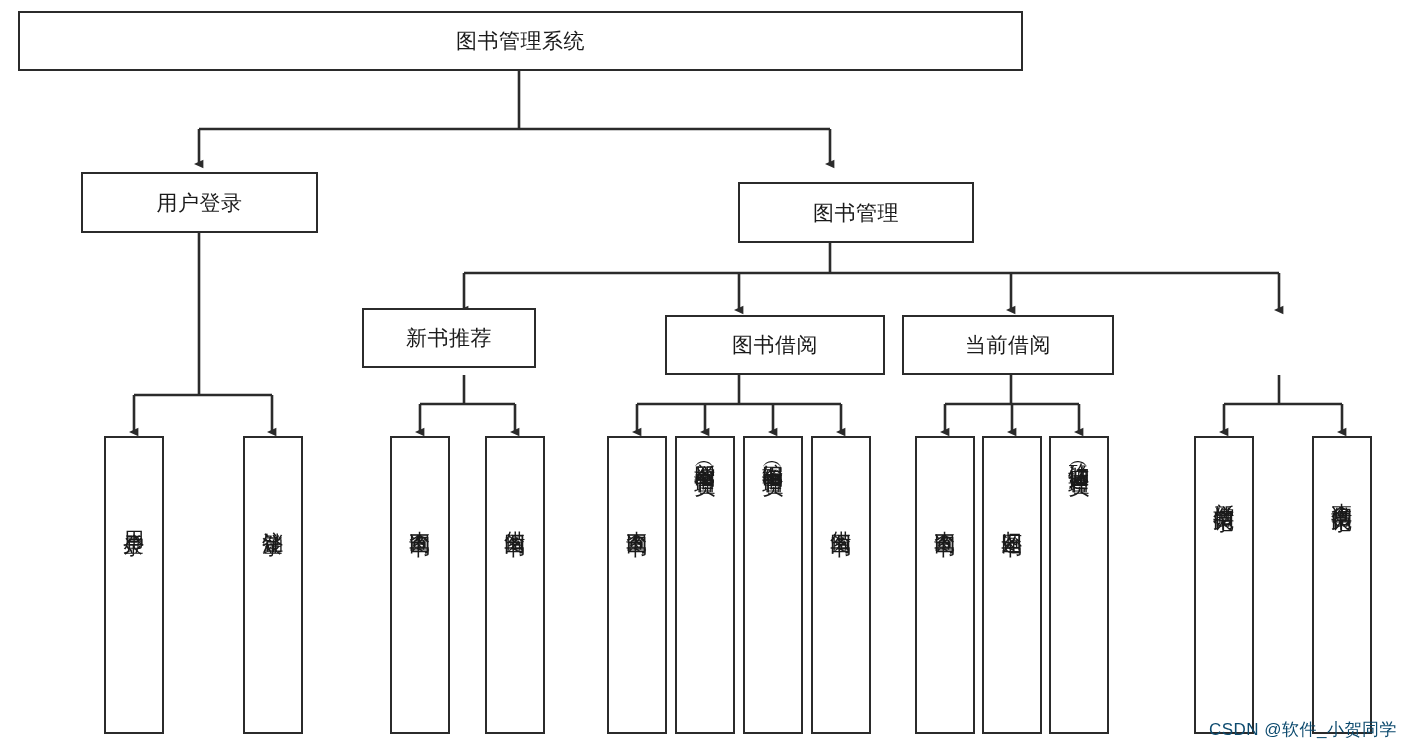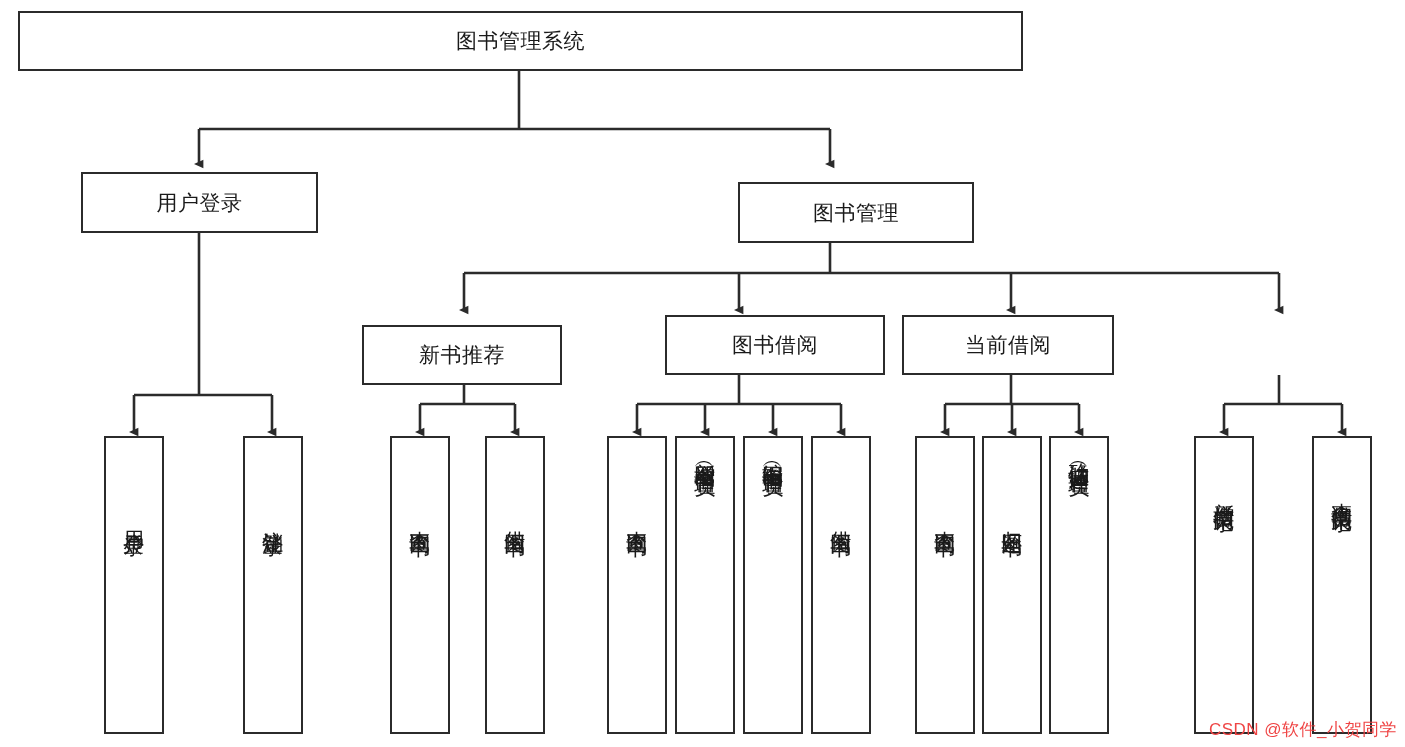--- a/index.html
+++ b/index.html
@@ -48,21 +48,21 @@
     font-size: 21px;
     line-height: 1.32;
     letter-spacing: 2px;
     white-space: nowrap;
   }
   .watermark {
     position: absolute;
     right: 8px;
     bottom: 6px;
     font-size: 17px;
-    color: #ef4444;
+    color: #0c4a6e;
     letter-spacing: 0.5px;
     white-space: nowrap;
   }
 </style>
 </head>
 <body>
 
 <div id="canvas">
 
   <svg class="edges" viewBox="0 0 1405 747" xmlns="http://www.w3.org/2000/svg">
@@ -119,21 +119,21 @@
     <span>图书管理系统</span>
   </div>
 
   <div class="node horiz" style="left:81px; top:172px; width:237px; height:61px;">
     <span>用户登录</span>
   </div>
   <div class="node horiz" style="left:712px; top:182px; width:236px; height:61px;margin-left:26px;">
     <span>图书管理</span>
   </div>
 
-  <div class="node horiz" style="left:362px; top:325px; width:200px; height:60px;">
+  <div class="node horiz" style="left:362px; top:308px; width:174px; height:60px;">
     <span>新书推荐</span>
   </div>
   <div class="node horiz" style="left:665px; top:315px; width:220px; height:60px;">
     <span>图书借阅</span>
   </div>
   <div class="node horiz" style="left:902px; top:315px; width:212px; height:60px;">
     <span>当前借阅</span>
   </div>
 
   <div class="node vert" style="left:104px; top:436px; width:60px; height:298px; padding-top:76px;">

